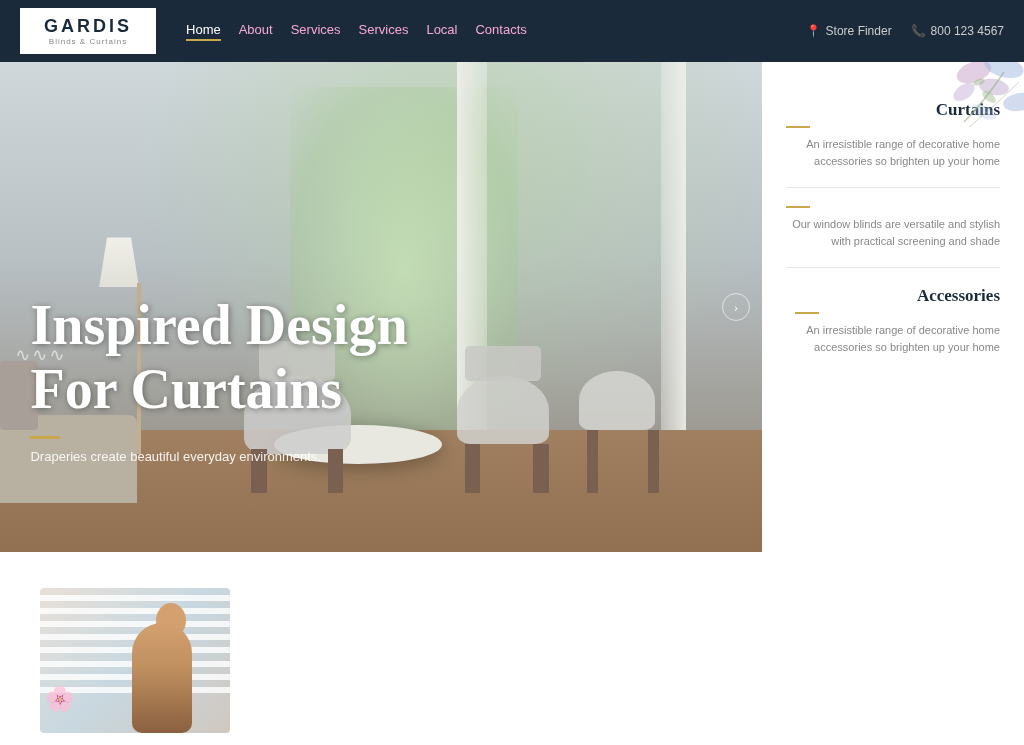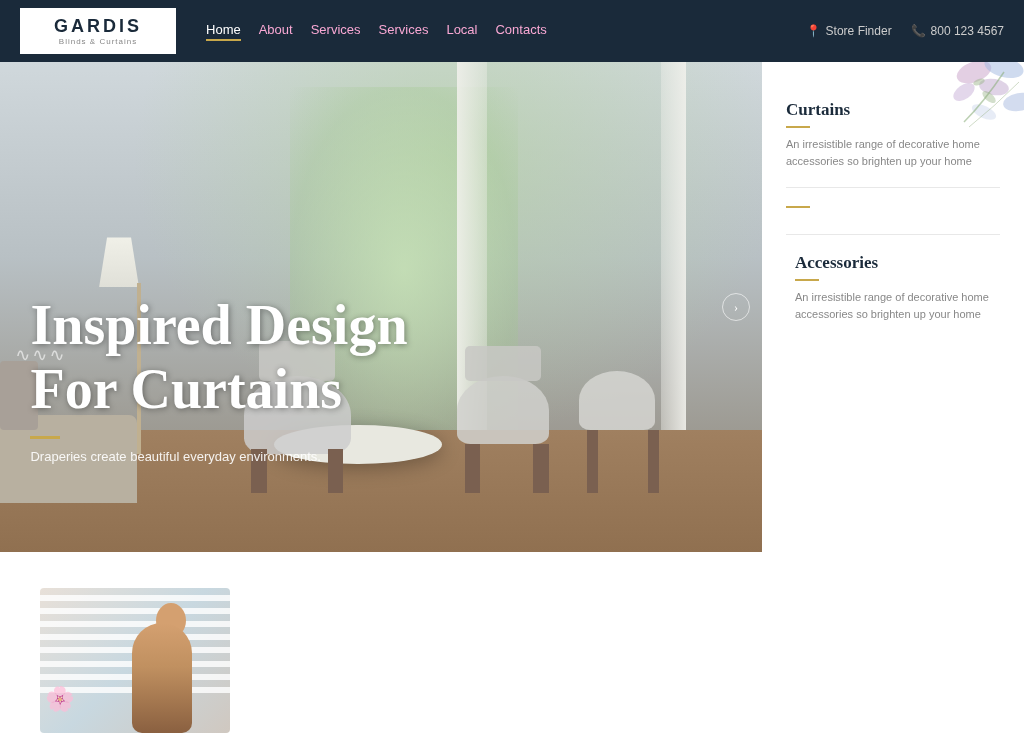--- a/index.html
+++ b/index.html
@@ -10,21 +10,21 @@
       display: flex;
       align-items: center;
       background: #1a2a3a;
       height: 62px;
       padding: 0 20px;
       position: relative;
       z-index: 10;
     }
     .logo-area {
       background: #fff;
-      padding: 8px 34px;
+      padding: 8px 24px;
       margin-right: 30px;
       min-width: 130px;
       display: flex;
       flex-direction: column;
       align-items: center;
       justify-content: center;
     }
     .logo-title {
       font-size: 18px;
       font-weight: 700;
@@ -229,20 +229,21 @@
       width: 160px;
       height: 120px;
     }
     .floral-deco svg {
       width: 100%;
       height: 100%;
     }
     .side-item {
       padding: 18px 0;
       border-bottom: 1px solid #e8e8e8;
+      text-align: right;
     }
     .side-item:last-child {
       border-bottom: none;
       margin-left: 9px;
     }
     .side-item-title {
       font-size: 17px;
       font-weight: 700;
       color: #1a2a3a;
       margin-bottom: 6px;
@@ -432,20 +433,21 @@
     </div>
 
     <div class="side-item">
       <div class="side-item-title">Curtains</div>
       <div class="side-item-divider"></div>
       <p class="side-item-text">An irresistible range of decorative home accessories so brighten up your home</p>
     </div>
 
     <div class="side-item">
       <div class="side-item-divider"></div>
+      <p class="side-item-text">Our window blinds are versatile and stylish with practical screening and shade</p>
     </div>
 
     <div class="side-item">
       <div class="side-item-title">Accessories</div>
       <div class="side-item-divider"></div>
       <p class="side-item-text">An irresistible range of decorative home accessories so brighten up your home</p>
     </div>
   </div>
 </div>
 

